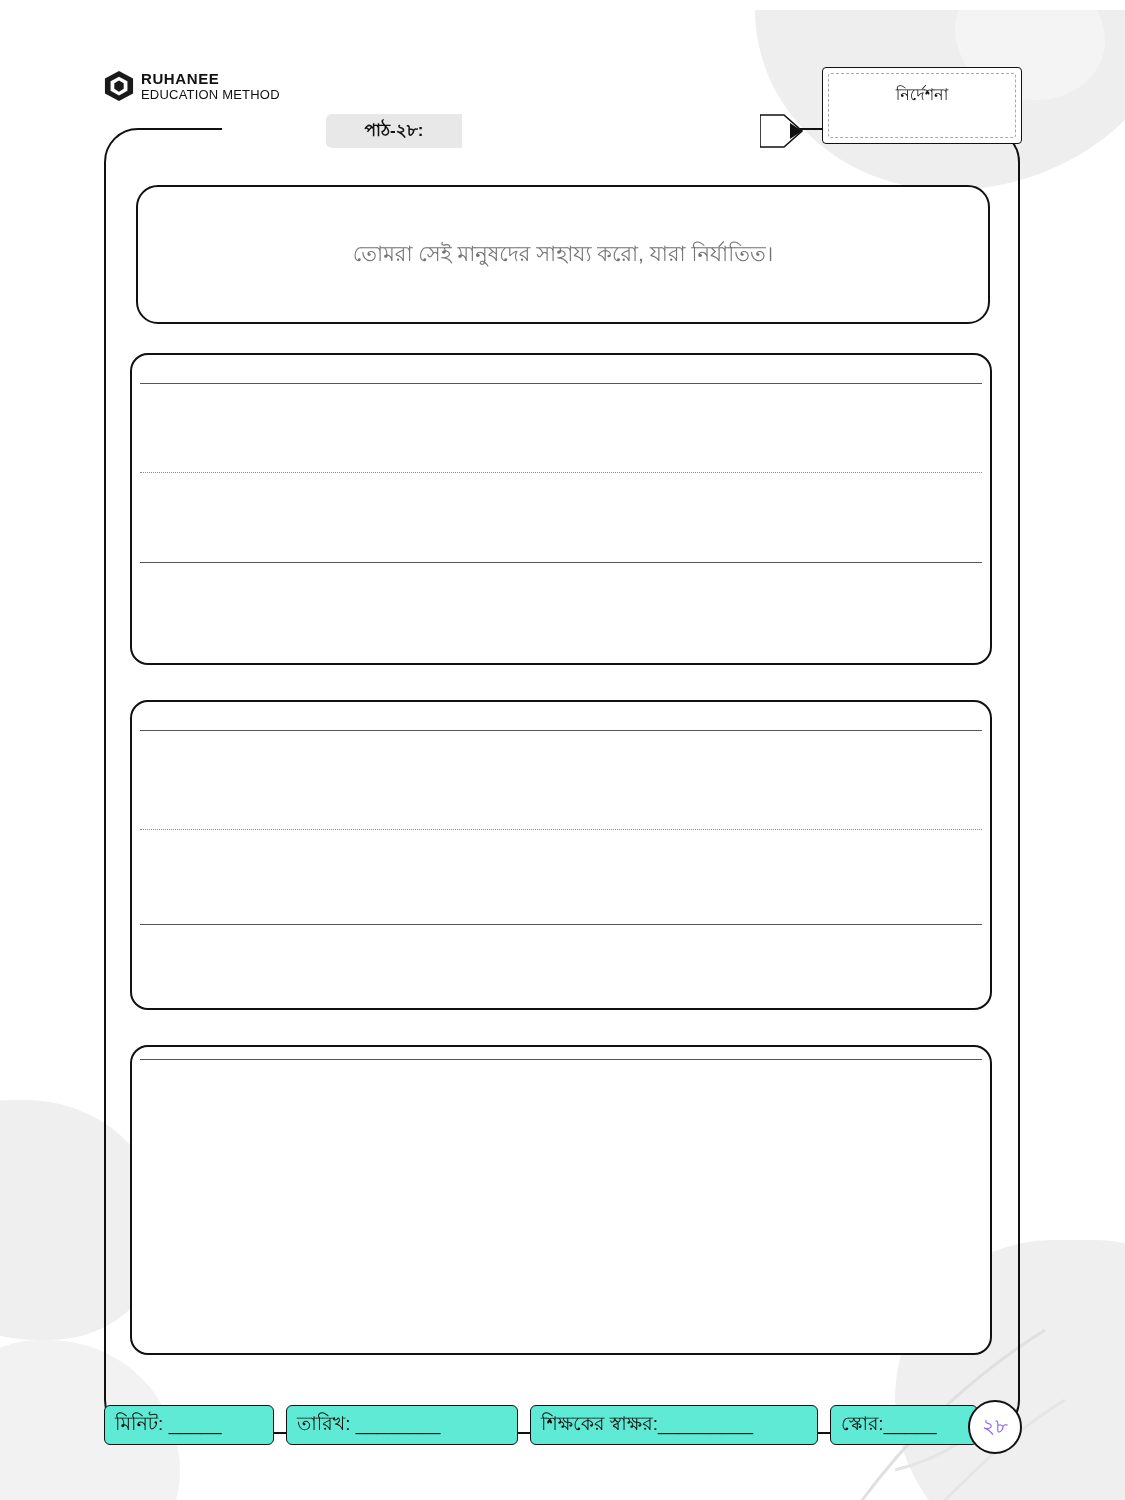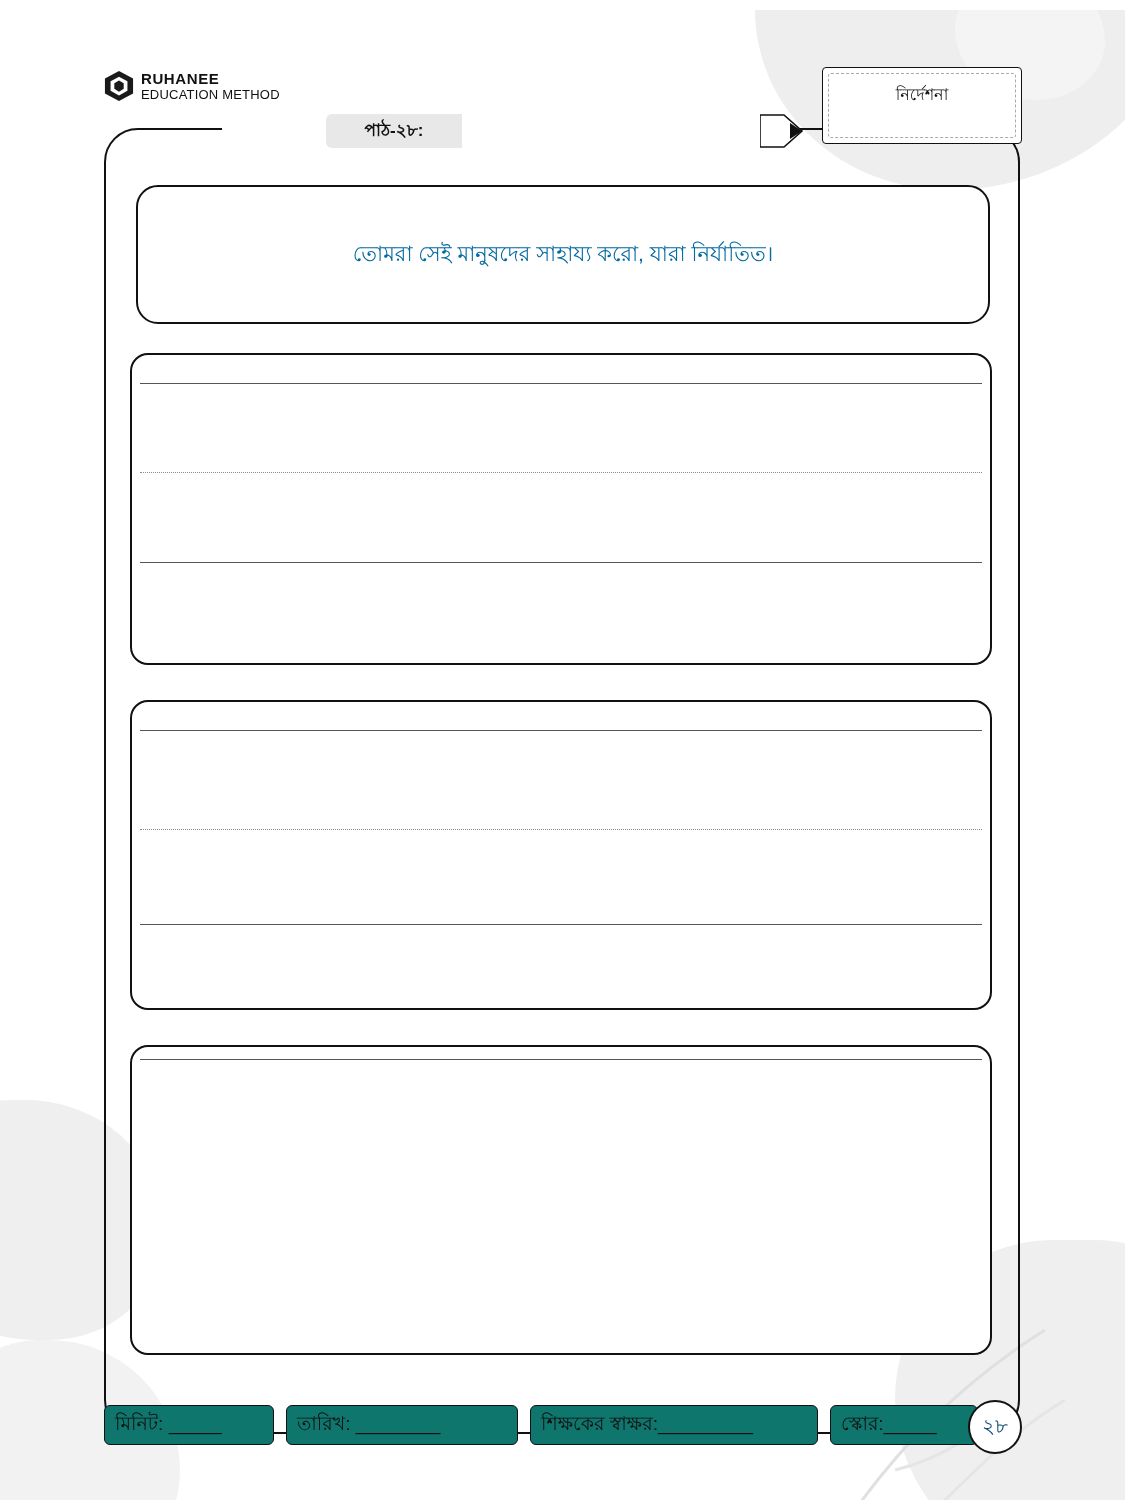--- a/index.html
+++ b/index.html
@@ -210,21 +210,21 @@
     background: #fff;
     z-index: 5;
     display: flex;
     flex-direction: column;
     align-items: center;
     justify-content: center;
     gap: 8px;
   }
   .quote-line {
     font-size: 21px;
-    color: #0369a1;
+    color: #737373;
     text-align: center;
     line-height: 1.35;
   }
 
   
   .write-box {
     position: absolute;
     left: 130px;
     border: 2px solid #111;
     border-radius: 18px;
@@ -258,21 +258,21 @@
     display: flex;
     align-items: center;
   }
   .footer-field {
     border: 1.8px solid #111;
     border-radius: 6px;
     height: 40px;
     display: flex;
     align-items: center;
     padding: 0 10px;
-    background: #0f766e;
+    background: #5eead4;
     box-sizing: border-box;
     font-size: 19px;
     color: #111;
     white-space: nowrap;
     margin-right: 12px;
   }
   #footer-minute { width: 170px; }
   #footer-date { width: 232px; }
   #footer-signature { width: 288px; }
   #footer-score { width: 148px; }
@@ -284,21 +284,21 @@
     width: 50px;
     height: 50px;
     border: 2px solid #111;
     border-radius: 50%;
     background: #fff;
     z-index: 7;
     display: flex;
     align-items: center;
     justify-content: center;
     font-size: 20px;
-    color: #0c4a6e;
+    color: #8b5cf6;
   }
 </style>
 </head>
 <body>
 
 <div class="page">
 
   <div class="bg-blob blob-top-right"></div>
   <div class="bg-blob blob-top-right2"></div>
   <div class="bg-blob blob-left"></div>

